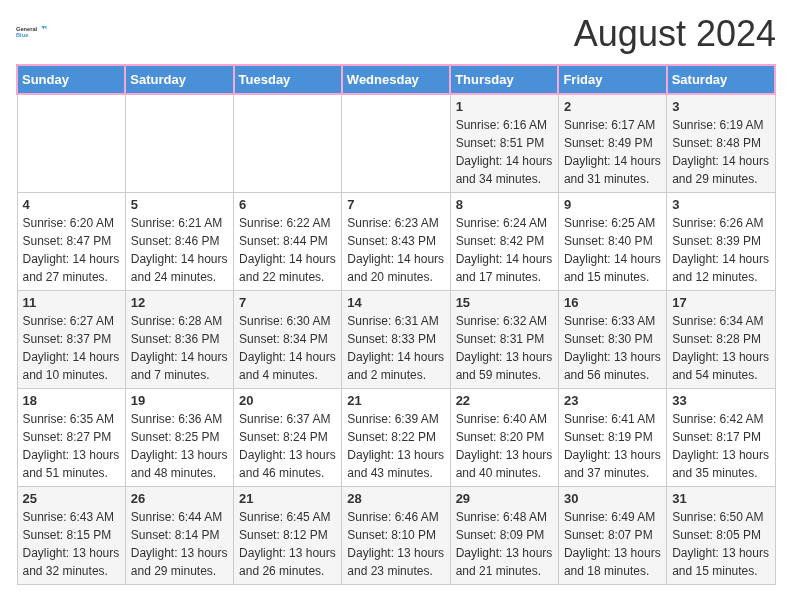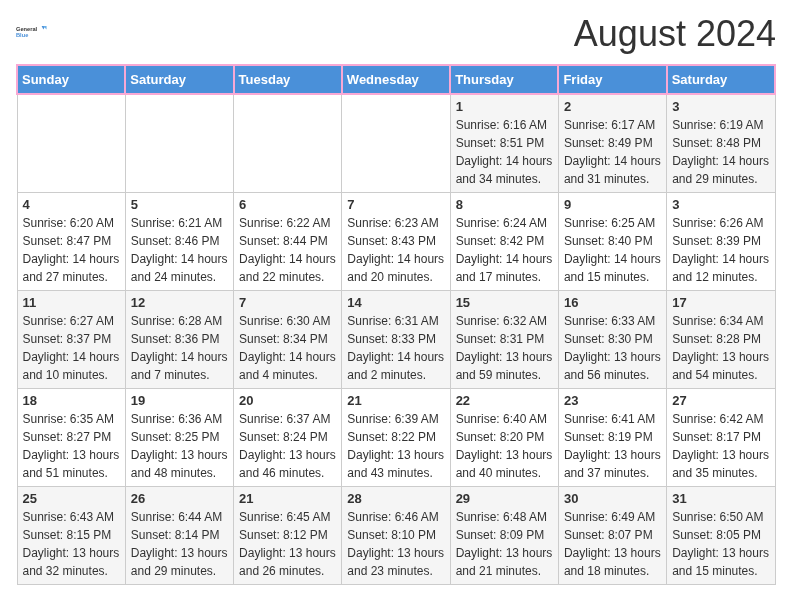--- a/index.html
+++ b/index.html
@@ -137,21 +137,21 @@
         <td><span class="day-num">16</span><span class="day-info">Sunrise: 6:33 AM<br>Sunset: 8:30 PM<br>Daylight: 13 hours and 56 minutes.</span></td>
         <td><span class="day-num">17</span><span class="day-info">Sunrise: 6:34 AM<br>Sunset: 8:28 PM<br>Daylight: 13 hours and 54 minutes.</span></td>
       </tr>
       <tr>
         <td><span class="day-num">18</span><span class="day-info">Sunrise: 6:35 AM<br>Sunset: 8:27 PM<br>Daylight: 13 hours and 51 minutes.</span></td>
         <td><span class="day-num">19</span><span class="day-info">Sunrise: 6:36 AM<br>Sunset: 8:25 PM<br>Daylight: 13 hours and 48 minutes.</span></td>
         <td><span class="day-num">20</span><span class="day-info">Sunrise: 6:37 AM<br>Sunset: 8:24 PM<br>Daylight: 13 hours and 46 minutes.</span></td>
         <td><span class="day-num">21</span><span class="day-info">Sunrise: 6:39 AM<br>Sunset: 8:22 PM<br>Daylight: 13 hours and 43 minutes.</span></td>
         <td><span class="day-num">22</span><span class="day-info">Sunrise: 6:40 AM<br>Sunset: 8:20 PM<br>Daylight: 13 hours and 40 minutes.</span></td>
         <td><span class="day-num">23</span><span class="day-info">Sunrise: 6:41 AM<br>Sunset: 8:19 PM<br>Daylight: 13 hours and 37 minutes.</span></td>
-        <td><span class="day-num">27</span><span class="day-info">Sunrise: 6:42 AM<br>Sunset: 8:17 PM<br>Daylight: 13 hours and 35 minutes.</span></td>
+        <td><span class="day-num">33</span><span class="day-info">Sunrise: 6:42 AM<br>Sunset: 8:17 PM<br>Daylight: 13 hours and 35 minutes.</span></td>
       </tr>
       <tr>
         <td><span class="day-num">25</span><span class="day-info">Sunrise: 6:43 AM<br>Sunset: 8:15 PM<br>Daylight: 13 hours and 32 minutes.</span></td>
         <td><span class="day-num">26</span><span class="day-info">Sunrise: 6:44 AM<br>Sunset: 8:14 PM<br>Daylight: 13 hours and 29 minutes.</span></td>
         <td><span class="day-num">21</span><span class="day-info">Sunrise: 6:45 AM<br>Sunset: 8:12 PM<br>Daylight: 13 hours and 26 minutes.</span></td>
         <td><span class="day-num">28</span><span class="day-info">Sunrise: 6:46 AM<br>Sunset: 8:10 PM<br>Daylight: 13 hours and 23 minutes.</span></td>
         <td><span class="day-num">29</span><span class="day-info">Sunrise: 6:48 AM<br>Sunset: 8:09 PM<br>Daylight: 13 hours and 21 minutes.</span></td>
         <td><span class="day-num">30</span><span class="day-info">Sunrise: 6:49 AM<br>Sunset: 8:07 PM<br>Daylight: 13 hours and 18 minutes.</span></td>
         <td><span class="day-num">31</span><span class="day-info">Sunrise: 6:50 AM<br>Sunset: 8:05 PM<br>Daylight: 13 hours and 15 minutes.</span></td>
       </tr>

